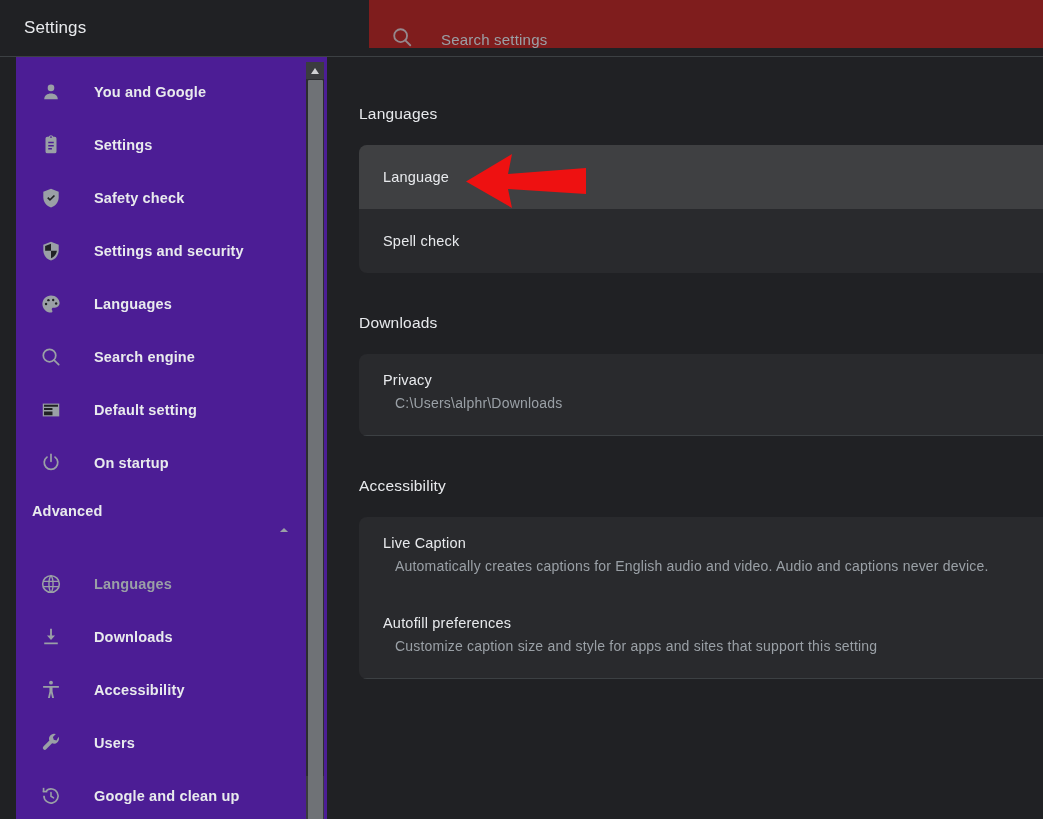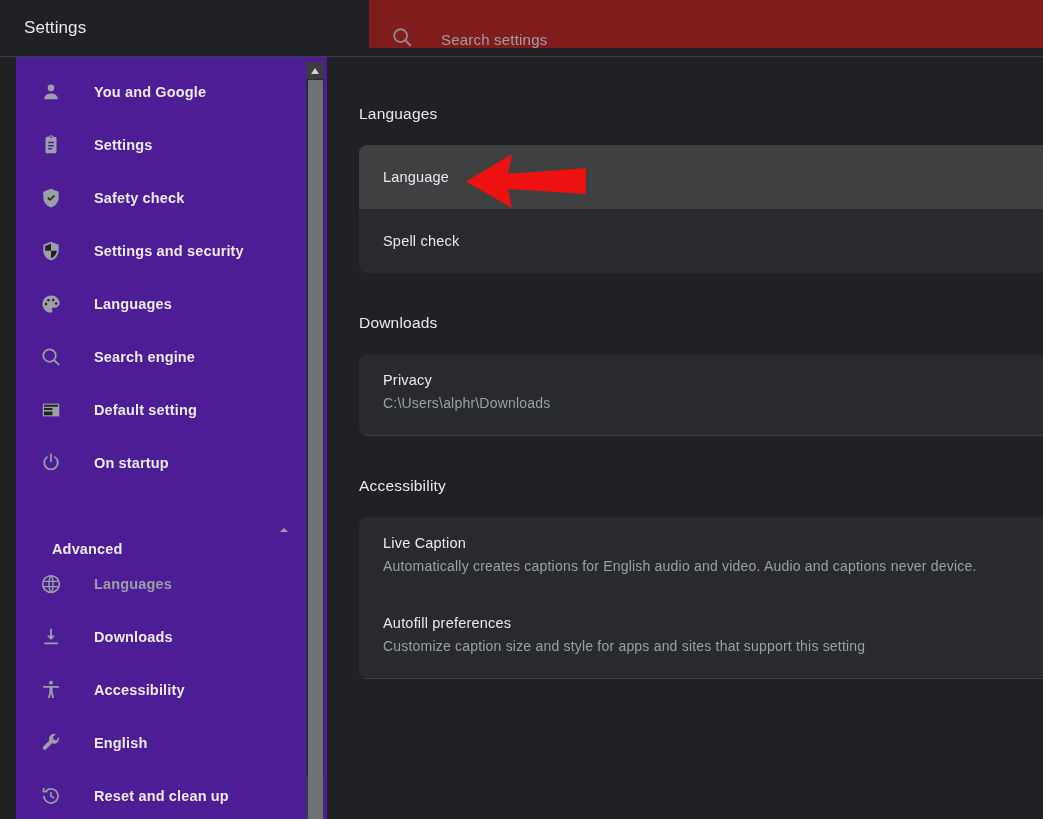--- a/index.html
+++ b/index.html
@@ -61,23 +61,23 @@
     color: #9aa0a6;
   }
   .nav-icon svg { display: block; fill: currentColor; }
   .nav-label {
     font-size: 14.5px; font-weight: 700; color: #e8eaed;
     letter-spacing: .15px;
   }
   .nav-item.dim .nav-label { color: #9aa0a6; font-weight: 700; }
 
   .nav-section {
-    display: flex; align-items: flex-end;
+    display: flex; align-items: flex-start;
     height: 54px;
-    padding-left: 36px; padding-right: 52px;
+    padding-left: 16px; padding-right: 52px;
     margin-top: 14px;
     cursor: pointer;
     position: relative;
   }
   .nav-section-label {
     font-size: 14.5px; font-weight: 700; color: #e8eaed; letter-spacing: .15px;
   }
   .chevron {
     position: absolute; right: 52px; top: 50%; transform: translateY(-50%);
     width: 14px; height: 14px; color: #9aa0a6;
@@ -137,20 +137,21 @@
     font-size: 14.5px; color: #e8eaed; letter-spacing: .2px;
   }
   .row-block { padding: 16px 24px; cursor: pointer; }
   .row-block .rb-title {
     font-size: 14.5px; color: #e8eaed; letter-spacing: .2px;
     margin-bottom: 5px; font-weight: 400;
   }
   .row-block .rb-sub {
     font-size: 14px; color: #9aa0a6; letter-spacing: .2px;
     line-height: 1.55;
+    margin-left: 12px;
   }
   .divider { height: 1px; background: #3c4043; margin: 0; }
 
   .block-tall { padding-top: 18px; padding-bottom: 20px; }
 
   
   .arrow-overlay {
     position: absolute; left: 464px; top: 150px;
     width: 124px; height: 62px;
     pointer-events: none;
@@ -302,33 +303,33 @@
         </span>
         <span class="nav-label">Accessibility</span>
       </div>
 
       <div class="nav-item">
         <span class="nav-icon">
           <svg width="22" height="22" viewBox="0 0 24 24">
             <path d="M20.3 5.2a5.5 5.5 0 0 1-7.1 7.1l-6.5 6.5a2.1 2.1 0 1 1-3-3l6.5-6.5a5.5 5.5 0 0 1 7.1-7.1l-3.2 3.2.9 3 3 .9z"></path>
           </svg>
         </span>
-        <span class="nav-label">English</span>
+        <span class="nav-label">Users</span>
       </div>
 
       <div class="nav-item">
         <span class="nav-icon">
           <svg width="22" height="22" viewBox="0 0 24 24">
             <path fill="none" stroke="currentColor" stroke-width="1.8" d="M4.3 11.8a7.7 7.7 0 1 0 2.4-5.4"></path>
             <path d="M3 3.1h1.8v4.6H3z"></path>
             <path d="M3 6.3h5v1.8H3z"></path>
             <path fill="none" stroke="currentColor" stroke-width="1.7" stroke-linecap="round" d="M12 8.2v4.1l2.8 1.7"></path>
           </svg>
         </span>
-        <span class="nav-label">Reset and clean up</span>
+        <span class="nav-label">Google and clean up</span>
       </div>
 
     </div>
   </div>
 
   <div class="scrollbar">
     <div class="sb-track-rest"></div>
     <div class="sb-thumb"></div>
     <div class="sb-arrow">
       <svg width="10" height="8" viewBox="0 0 10 8">

